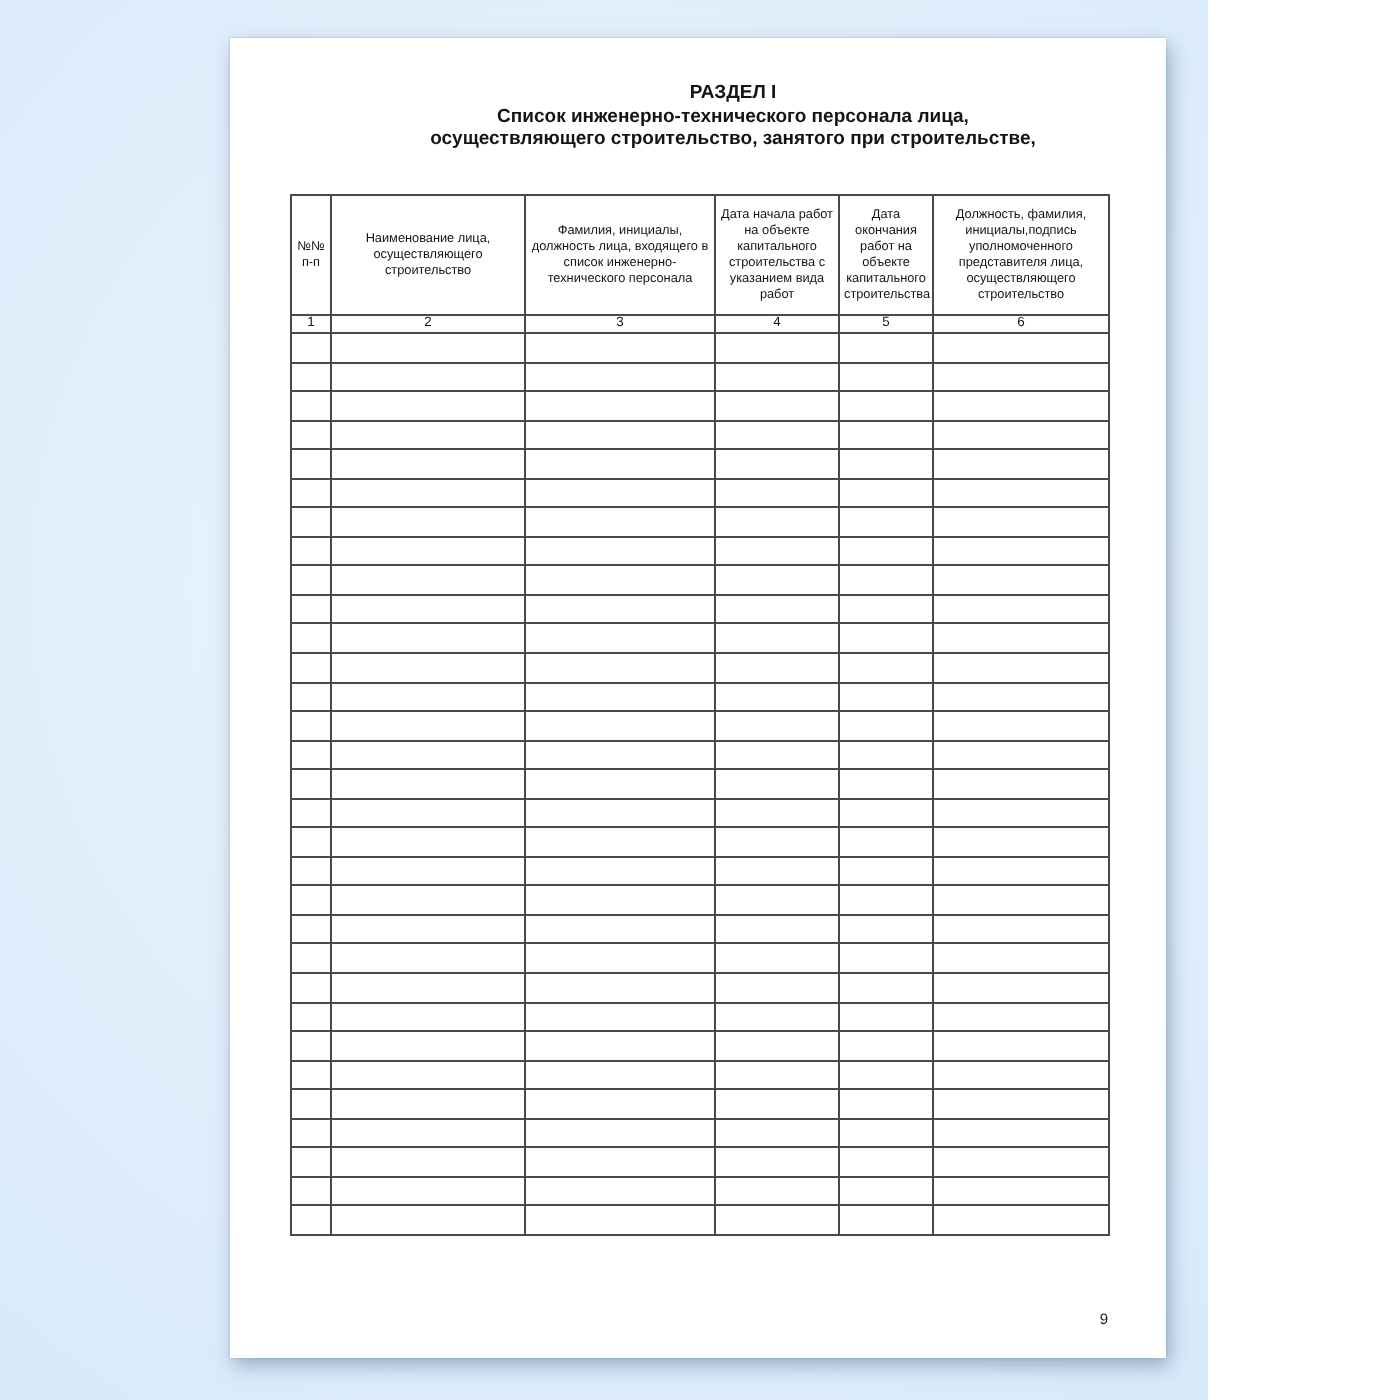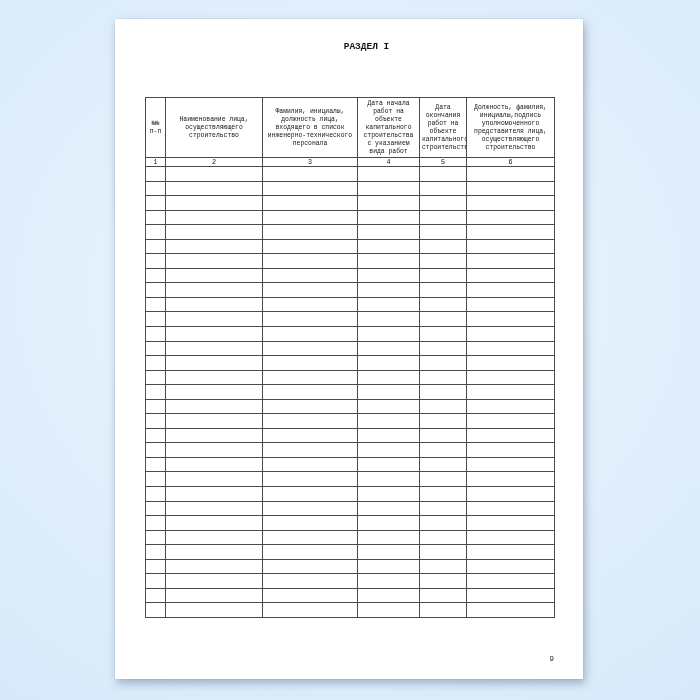--- a/index.html
+++ b/index.html
@@ -1,20 +1,20 @@
 <!DOCTYPE html>
 <html><head>
 <meta charset="utf-8">
 <style>
   * { margin:0; padding:0; box-sizing:border-box; }
   html,body { width:700px; height:700px; }
   .stage {
-    position:relative; width:700px; height:700px; overflow:hidden;
+    position:relative; width:604px; height:700px; overflow:hidden;
     background: radial-gradient(ellipse 130% 115% at 50% 42%, #eef5fd 0%, #dcecfb 50%, #cbe1f7 100%);
-    font-family:Liberation Mono, monospace;
+    font-family:Liberation Sans, sans-serif;
   }
   .page {
     position:absolute; left:115px; top:19px; width:468px; height:660px;
     background:#ffffff;
     box-shadow: 2px 4px 9px rgba(97,123,155,0.55), 0 0 1px rgba(130,150,175,0.6);
   }
   .title-block {
     position:absolute; left:35px; top:22px; width:433px;
     text-align:center; color:#141414; font-weight:bold;
   }
@@ -39,20 +39,22 @@
   }
 </style>
 </head>
 <body>
 
 <div class="stage">
   <div class="page">
 
     <div class="title-block">
       <div class="title-line">РАЗДЕЛ I</div>
+      <div class="title-line">Список инженерно-технического персонала лица,</div>
+      <div class="title-line">осуществляющего строительство, занятого при строительстве,</div>
     </div>
 
     <table class="personnel">
       <colgroup>
         <col class="c1">
           <col class="c2">
           <col class="c3">
         <col class="c4">
           <col class="c5">
           <col class="c6">

